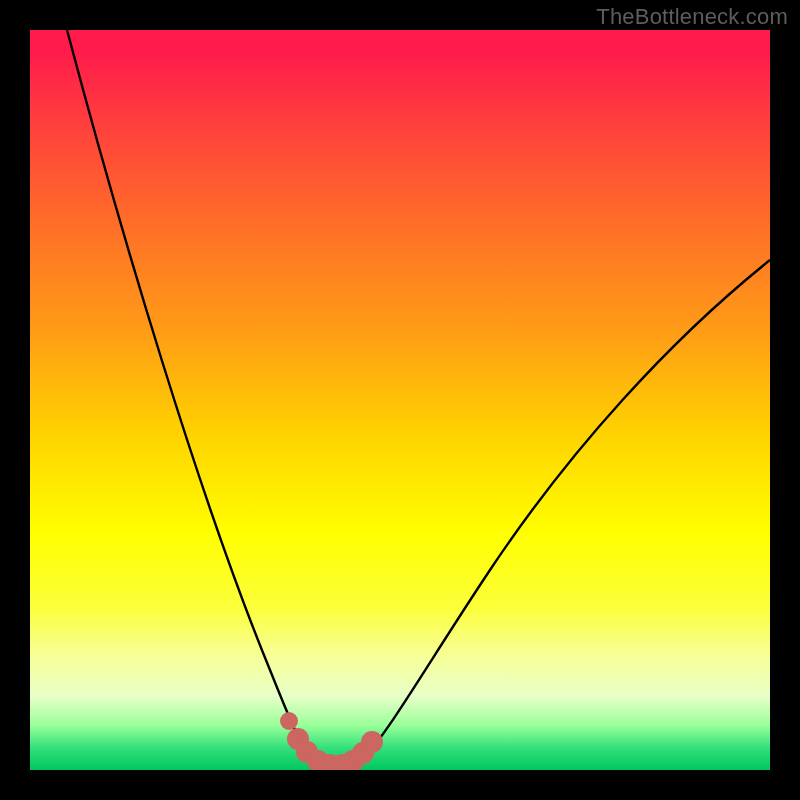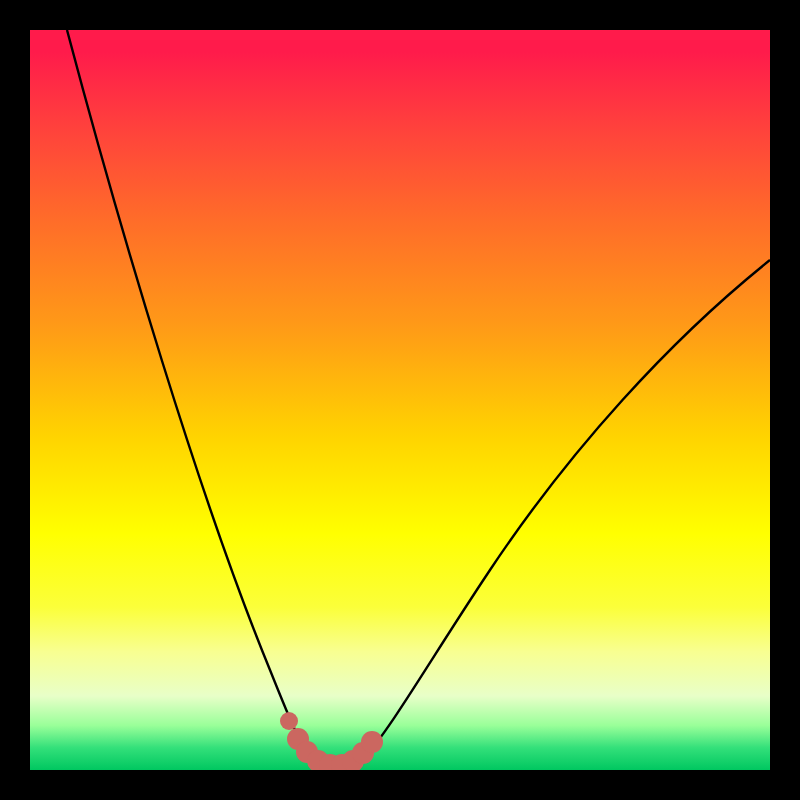--- a/index.html
+++ b/index.html
@@ -91,13 +91,14 @@
         <circle cx="288" cy="731" r="11"></circle>
         <circle cx="300" cy="735" r="11"></circle>
         <circle cx="312" cy="735" r="11"></circle>
         <circle cx="323" cy="731" r="11"></circle>
         <circle cx="333" cy="723" r="11"></circle>
         <circle cx="342" cy="712" r="11"></circle>
       </g>
     </svg>
   </div>
 
+  <div class="watermark">TheBottleneck.com</div>
 </div>
 
 </body></html>

